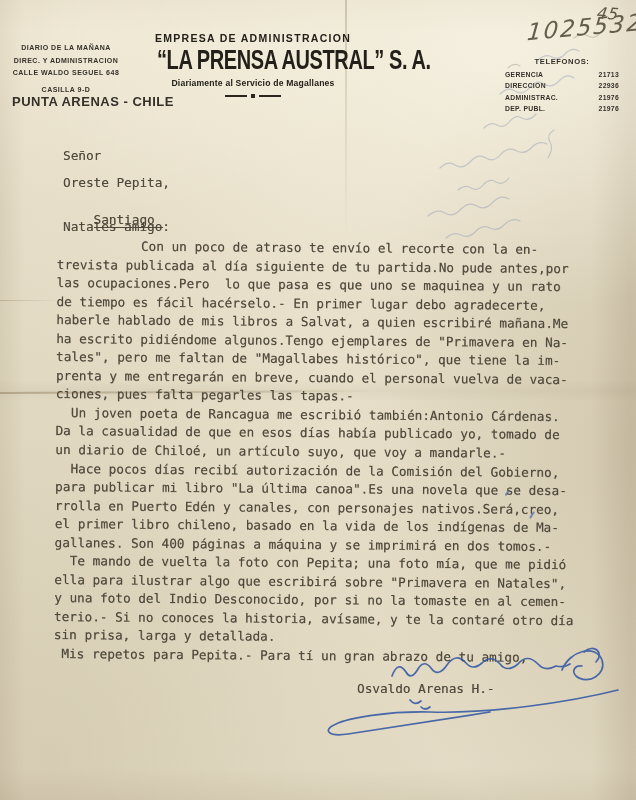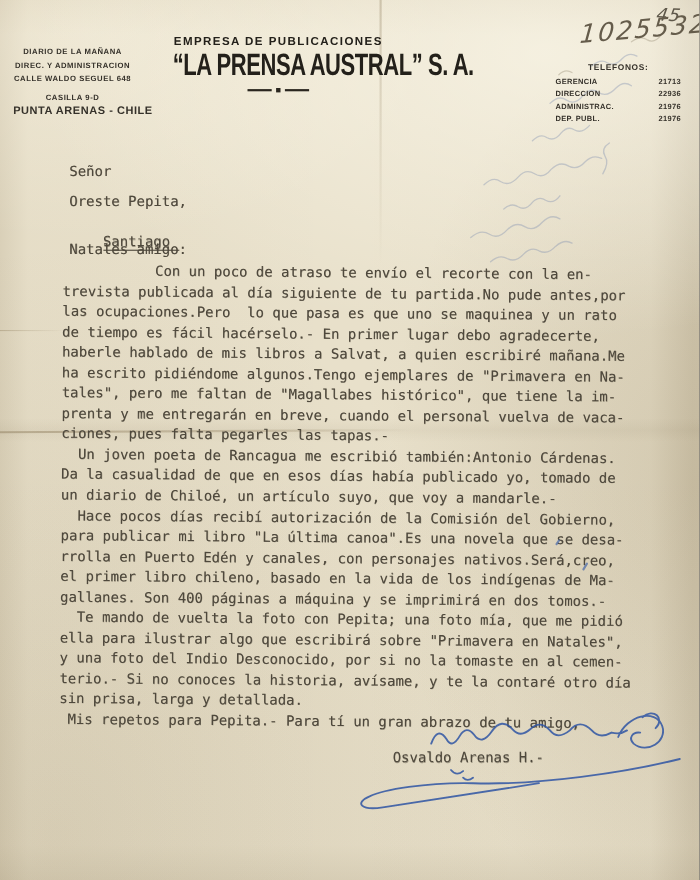--- a/index.html
+++ b/index.html
@@ -14,21 +14,21 @@
       radial-gradient(ellipse 700px 900px at 8% 95%, rgba(115,95,55,0.12), transparent 60%),
       radial-gradient(ellipse 400px 600px at 99% 55%, rgba(110,90,50,0.14), transparent 70%),
       linear-gradient(90deg, rgba(110,90,55,0.12) 0%, rgba(110,90,55,0.02) 4%, rgba(0,0,0,0) 50%, rgba(110,90,55,0.03) 93%, rgba(100,80,45,0.16) 99%),
       linear-gradient(0deg, rgba(110,90,55,0.10) 0%, rgba(110,90,55,0.02) 4%, rgba(0,0,0,0) 50%, rgba(0,0,0,0) 96%, rgba(170,150,110,0.10) 100%);
   }
   .abs{position:absolute;}
   
   .lh-left{left:12px;top:42px;width:108px;text-align:center;color:#35312a;}
   .lh-left .l{font-size:7px;font-weight:700;letter-spacing:.5px;line-height:12.5px;white-space:nowrap;}
   .lh-left .l.gap{margin-top:4px;}
-  .lh-left .l.big{font-size:10px;}
+  .lh-left .l.big{font-size:13px;}
   .lh-center{left:133px;top:32px;width:240px;text-align:center;color:#23201a;}
   .lh-center .top{font-size:10.5px;font-weight:700;letter-spacing:1.3px;white-space:nowrap;}
   .lh-center .name{display:block;font-size:25px;font-weight:700;letter-spacing:-.5px;white-space:nowrap;
     transform:scaleX(.8) scaleY(1.12);transform-origin:50% 50%;margin-top:1px;}
   .lh-center .tag{font-size:8.6px;font-weight:700;margin-top:4px;letter-spacing:.2px;white-space:nowrap;}
   .rule{display:flex;align-items:center;justify-content:center;gap:4px;margin-top:6px;}
   .rule .bar{width:22px;height:1.6px;background:#2a261f;}
   .rule .dot{width:3.5px;height:3.5px;background:#2a261f;}
   .lh-phones{left:505px;top:57px;width:114px;color:#35312a;}
   .lh-phones .title{text-align:center;font-size:7.6px;font-weight:700;letter-spacing:.6px;margin-bottom:3px;}
@@ -88,22 +88,23 @@
 
   <div class="abs lh-left">
     <div class="l">DIARIO DE LA MAÑANA</div>
     <div class="l">DIREC. Y ADMINISTRACION</div>
     <div class="l">CALLE WALDO SEGUEL 648</div>
     <div class="l gap">CASILLA 9-D</div>
     <div class="l big">PUNTA ARENAS - CHILE</div>
   </div>
 
   <div class="abs lh-center">
-    <div class="top">EMPRESA DE PUBLICACIONES</div>
+    <div class="top">EMPRESA DE ADMINISTRACION</div>
     <span class="name">“LA PRENSA AUSTRAL” S. A.</span>
+    <div class="tag">Diariamente al Servicio de Magallanes</div>
     <div class="rule">
       <span class="bar"></span>
       <span class="dot"></span>
       <span class="bar"></span>
     </div>
   </div>
 
   <div class="abs lh-phones">
     <div class="title">TELEFONOS:</div>
     <div>

